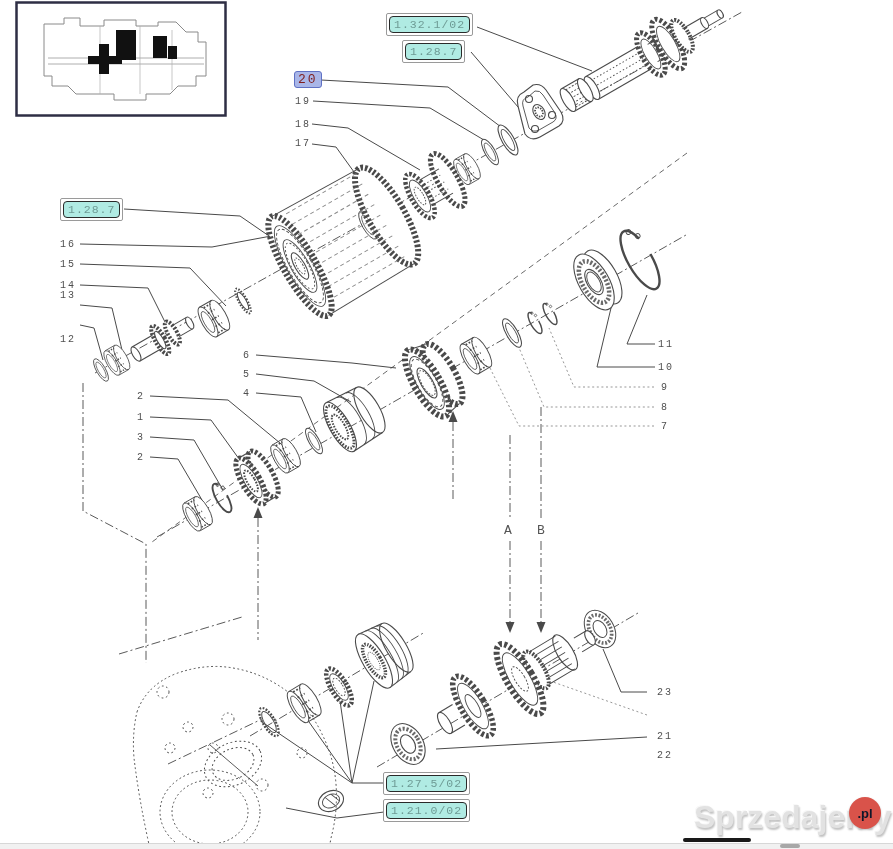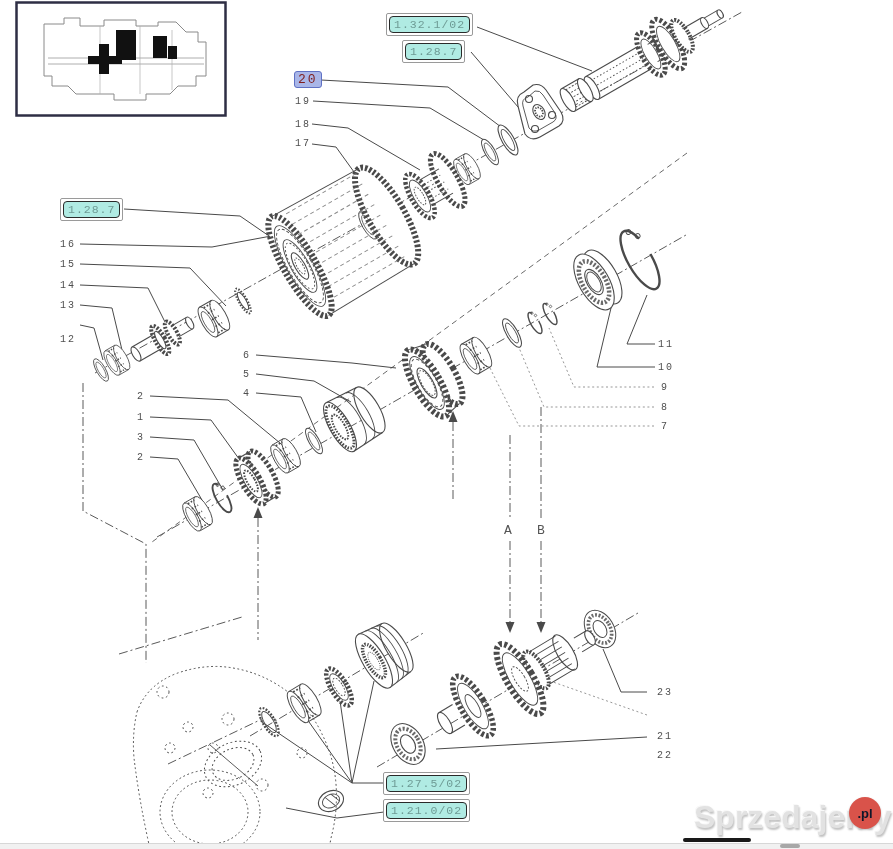--- a/index.html
+++ b/index.html
@@ -366,21 +366,21 @@
 
 <div class="sel" style="left:294px;top:71px;">20</div>
 
 <div class="num" style="left:303px;top:101px;">19</div>
 <div class="num" style="left:303px;top:124px;">18</div>
 <div class="num" style="left:303px;top:143px;">17</div>
 
 <div class="num" style="left:68px;top:244px;">16</div>
 <div class="num" style="left:68px;top:264px;">15</div>
 <div class="num" style="left:68px;top:285px;">14</div>
-<div class="num" style="left:68px;top:305px;font-family:Liberation Mono, monospace;">13</div>
+<div class="num" style="left:68px;top:295px;font-family:Liberation Mono, monospace;">13</div>
 <div class="num" style="left:68px;top:325px;margin-top:14px;">12</div>
 
 <div class="num" style="left:247px;top:355px;">6</div>
 <div class="num" style="left:247px;top:374px;">5</div>
 <div class="num" style="left:247px;top:393px;">4</div>
 
 <div class="num" style="left:141px;top:396px;">2</div>
 <div class="num" style="left:141px;top:417px;">1</div>
 <div class="num" style="left:141px;top:437px;">3</div>
 <div class="num" style="left:141px;top:457px;">2</div>

